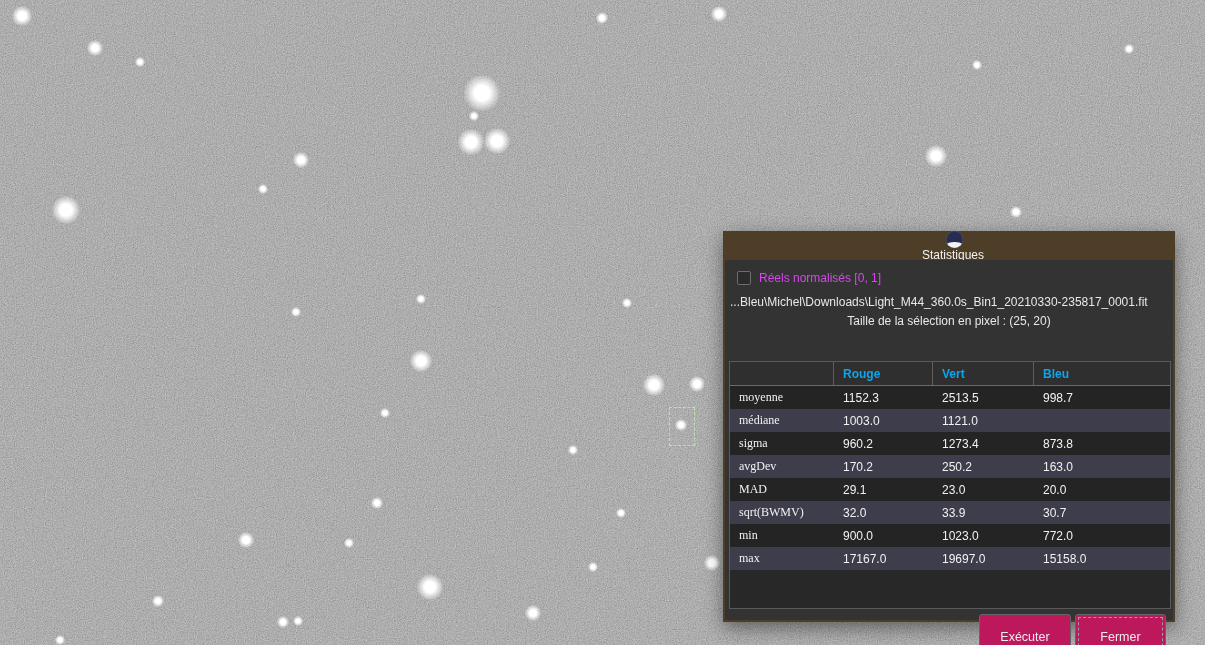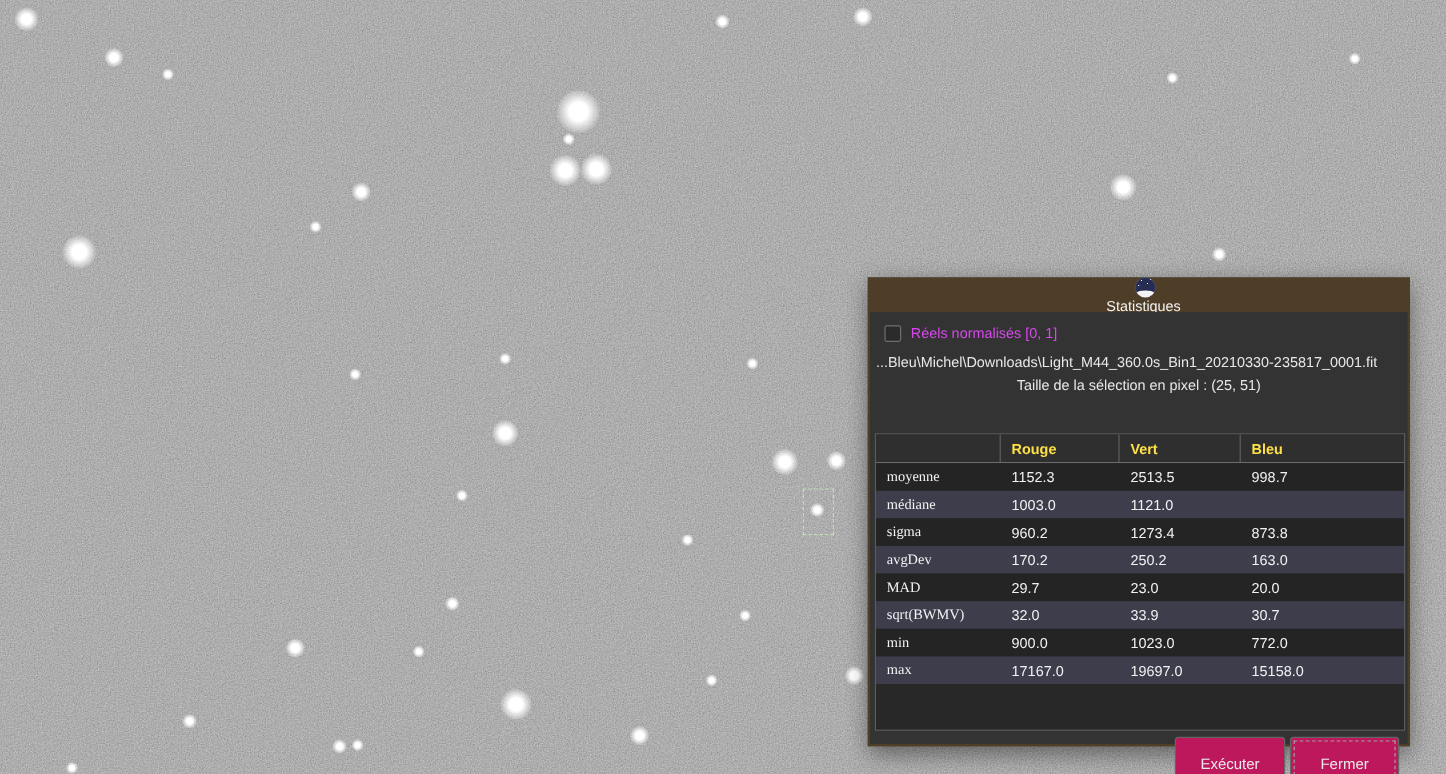--- a/index.html
+++ b/index.html
@@ -69,21 +69,21 @@
   .sel-size{position:absolute;left:0;right:0;top:54px;text-align:center;color:#e8e8e8;}
   
   .stats-table{
     position:absolute;left:4px;top:101px;width:442px;height:248px;
     box-sizing:border-box;border:1px solid #5a5a5a;background:#282828;
     overflow:hidden;
   }
   .thead{display:flex;height:23px;background:#2f2f2f;border-bottom:1px solid #6b6b6b;}
   .thcell{
     box-sizing:border-box;display:flex;align-items:center;padding-left:9px;
-    font-weight:bold;color:#fde047;border-right:1px solid #5f5f5f;
+    font-weight:bold;color:#0ea5e9;border-right:1px solid #5f5f5f;
   }
   .thcell:last-child{border-right:none;}
   .trow{display:flex;height:23px;background:#242424;}
   .trow.alt{background:#3d3d4c;}
   .tcell{
     box-sizing:border-box;display:flex;align-items:center;padding-left:9px;
     color:#f2f2f2;overflow:hidden;white-space:nowrap;
   }
   .col0{width:104px;font-family:Liberation Serif, serif;} .col1{width:99px;} .col2{width:101px;} .col3{flex:1;}
   
@@ -162,21 +162,21 @@
     <div class="close-btn">✕</div>
   </div>
 
   <div class="dialog-body">
     <div class="check-row">
       <div class="checkbox" role="checkbox" aria-checked="false"></div>
       <div class="check-label">Réels normalisés [0, 1]</div>
     </div>
 
     <div class="file-path">...Bleu\Michel\Downloads\Light_M44_360.0s_Bin1_20210330-235817_0001.fit</div>
-    <div class="sel-size">Taille de la sélection en pixel : (25, 51)</div>
+    <div class="sel-size">Taille de la sélection en pixel : (25, 20)</div>
 
     <div class="stats-table">
       <div class="thead" id="stats-thead">
           <div class="thcell col0"></div>
           <div class="thcell col1">Rouge</div>
           <div class="thcell col2">Vert</div>
           <div class="thcell col3">Bleu</div>
         </div>
       <div id="stats-tbody">
           <div class="trow">
@@ -197,21 +197,21 @@
             <div class="tcell col3">873.8</div>
           </div>
           <div class="trow alt">
             <div class="tcell col0">avgDev</div>
             <div class="tcell col1">170.2</div>
             <div class="tcell col2">250.2</div>
             <div class="tcell col3">163.0</div>
           </div>
           <div class="trow">
             <div class="tcell col0">MAD</div>
-            <div class="tcell col1">29.7</div>
+            <div class="tcell col1">29.1</div>
             <div class="tcell col2">23.0</div>
             <div class="tcell col3">20.0</div>
           </div>
           <div class="trow alt">
             <div class="tcell col0">sqrt(BWMV)</div>
             <div class="tcell col1">32.0</div>
             <div class="tcell col2">33.9</div>
             <div class="tcell col3">30.7</div>
           </div>
           <div class="trow">

